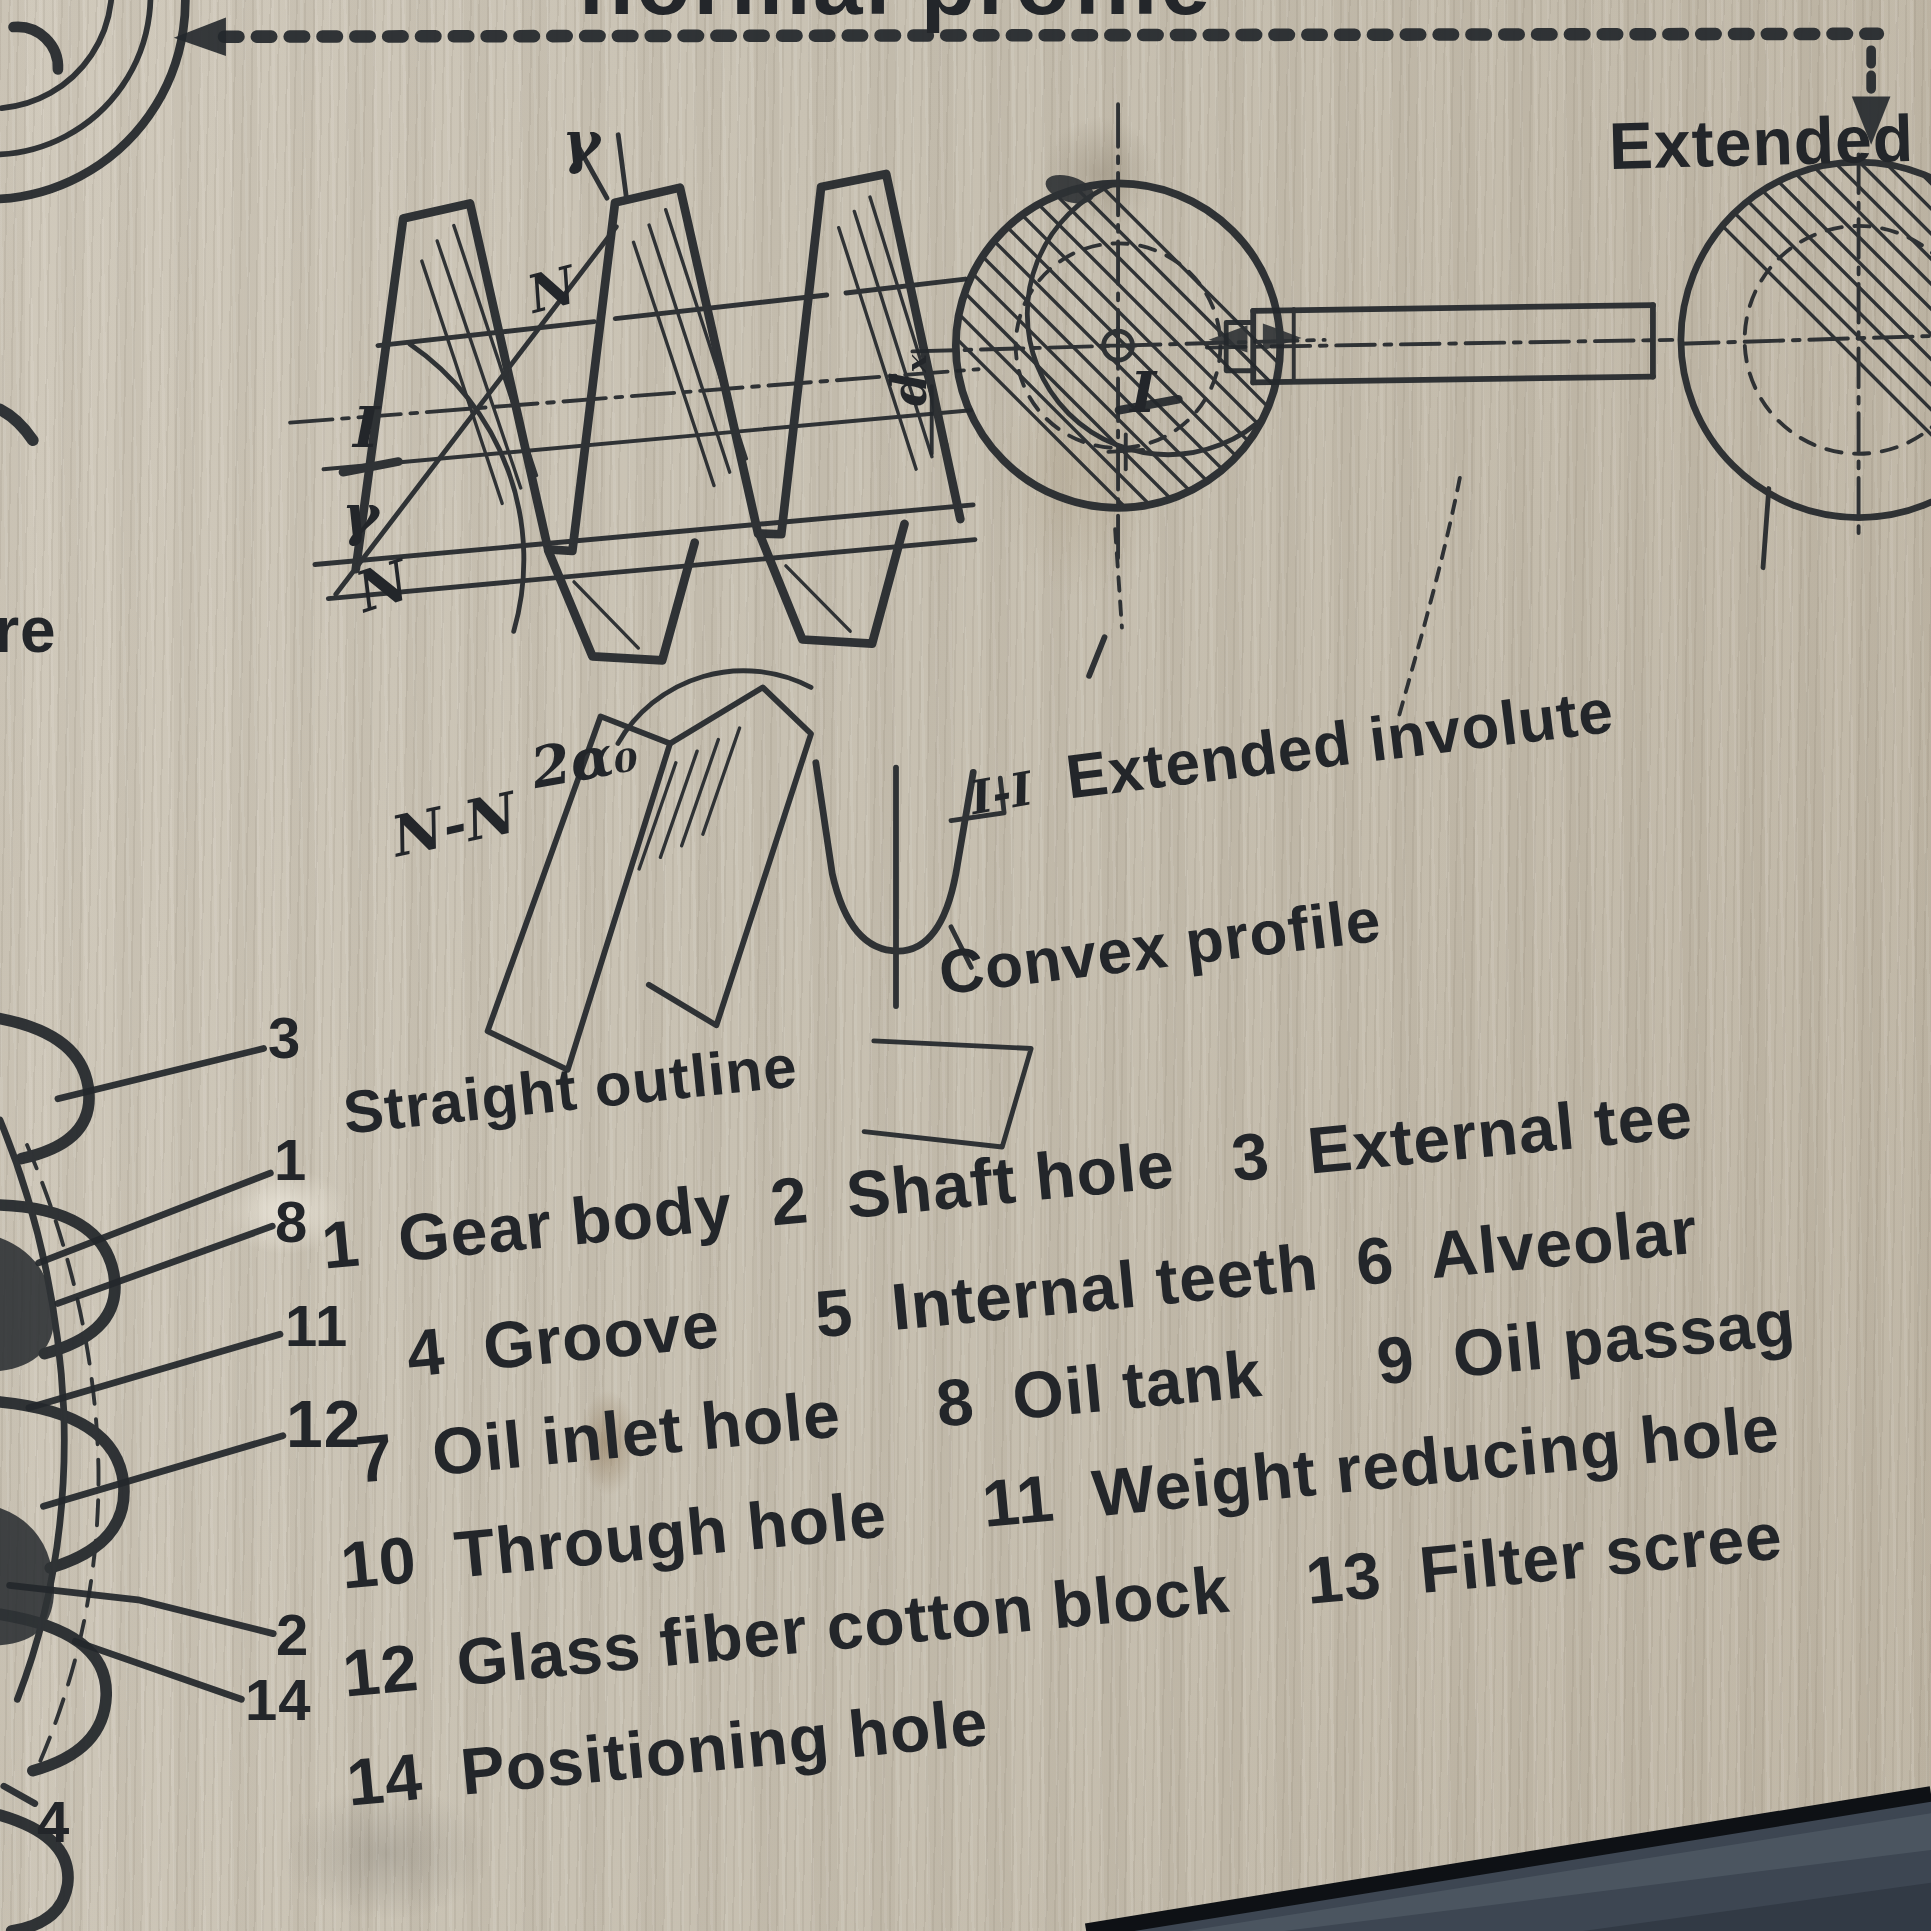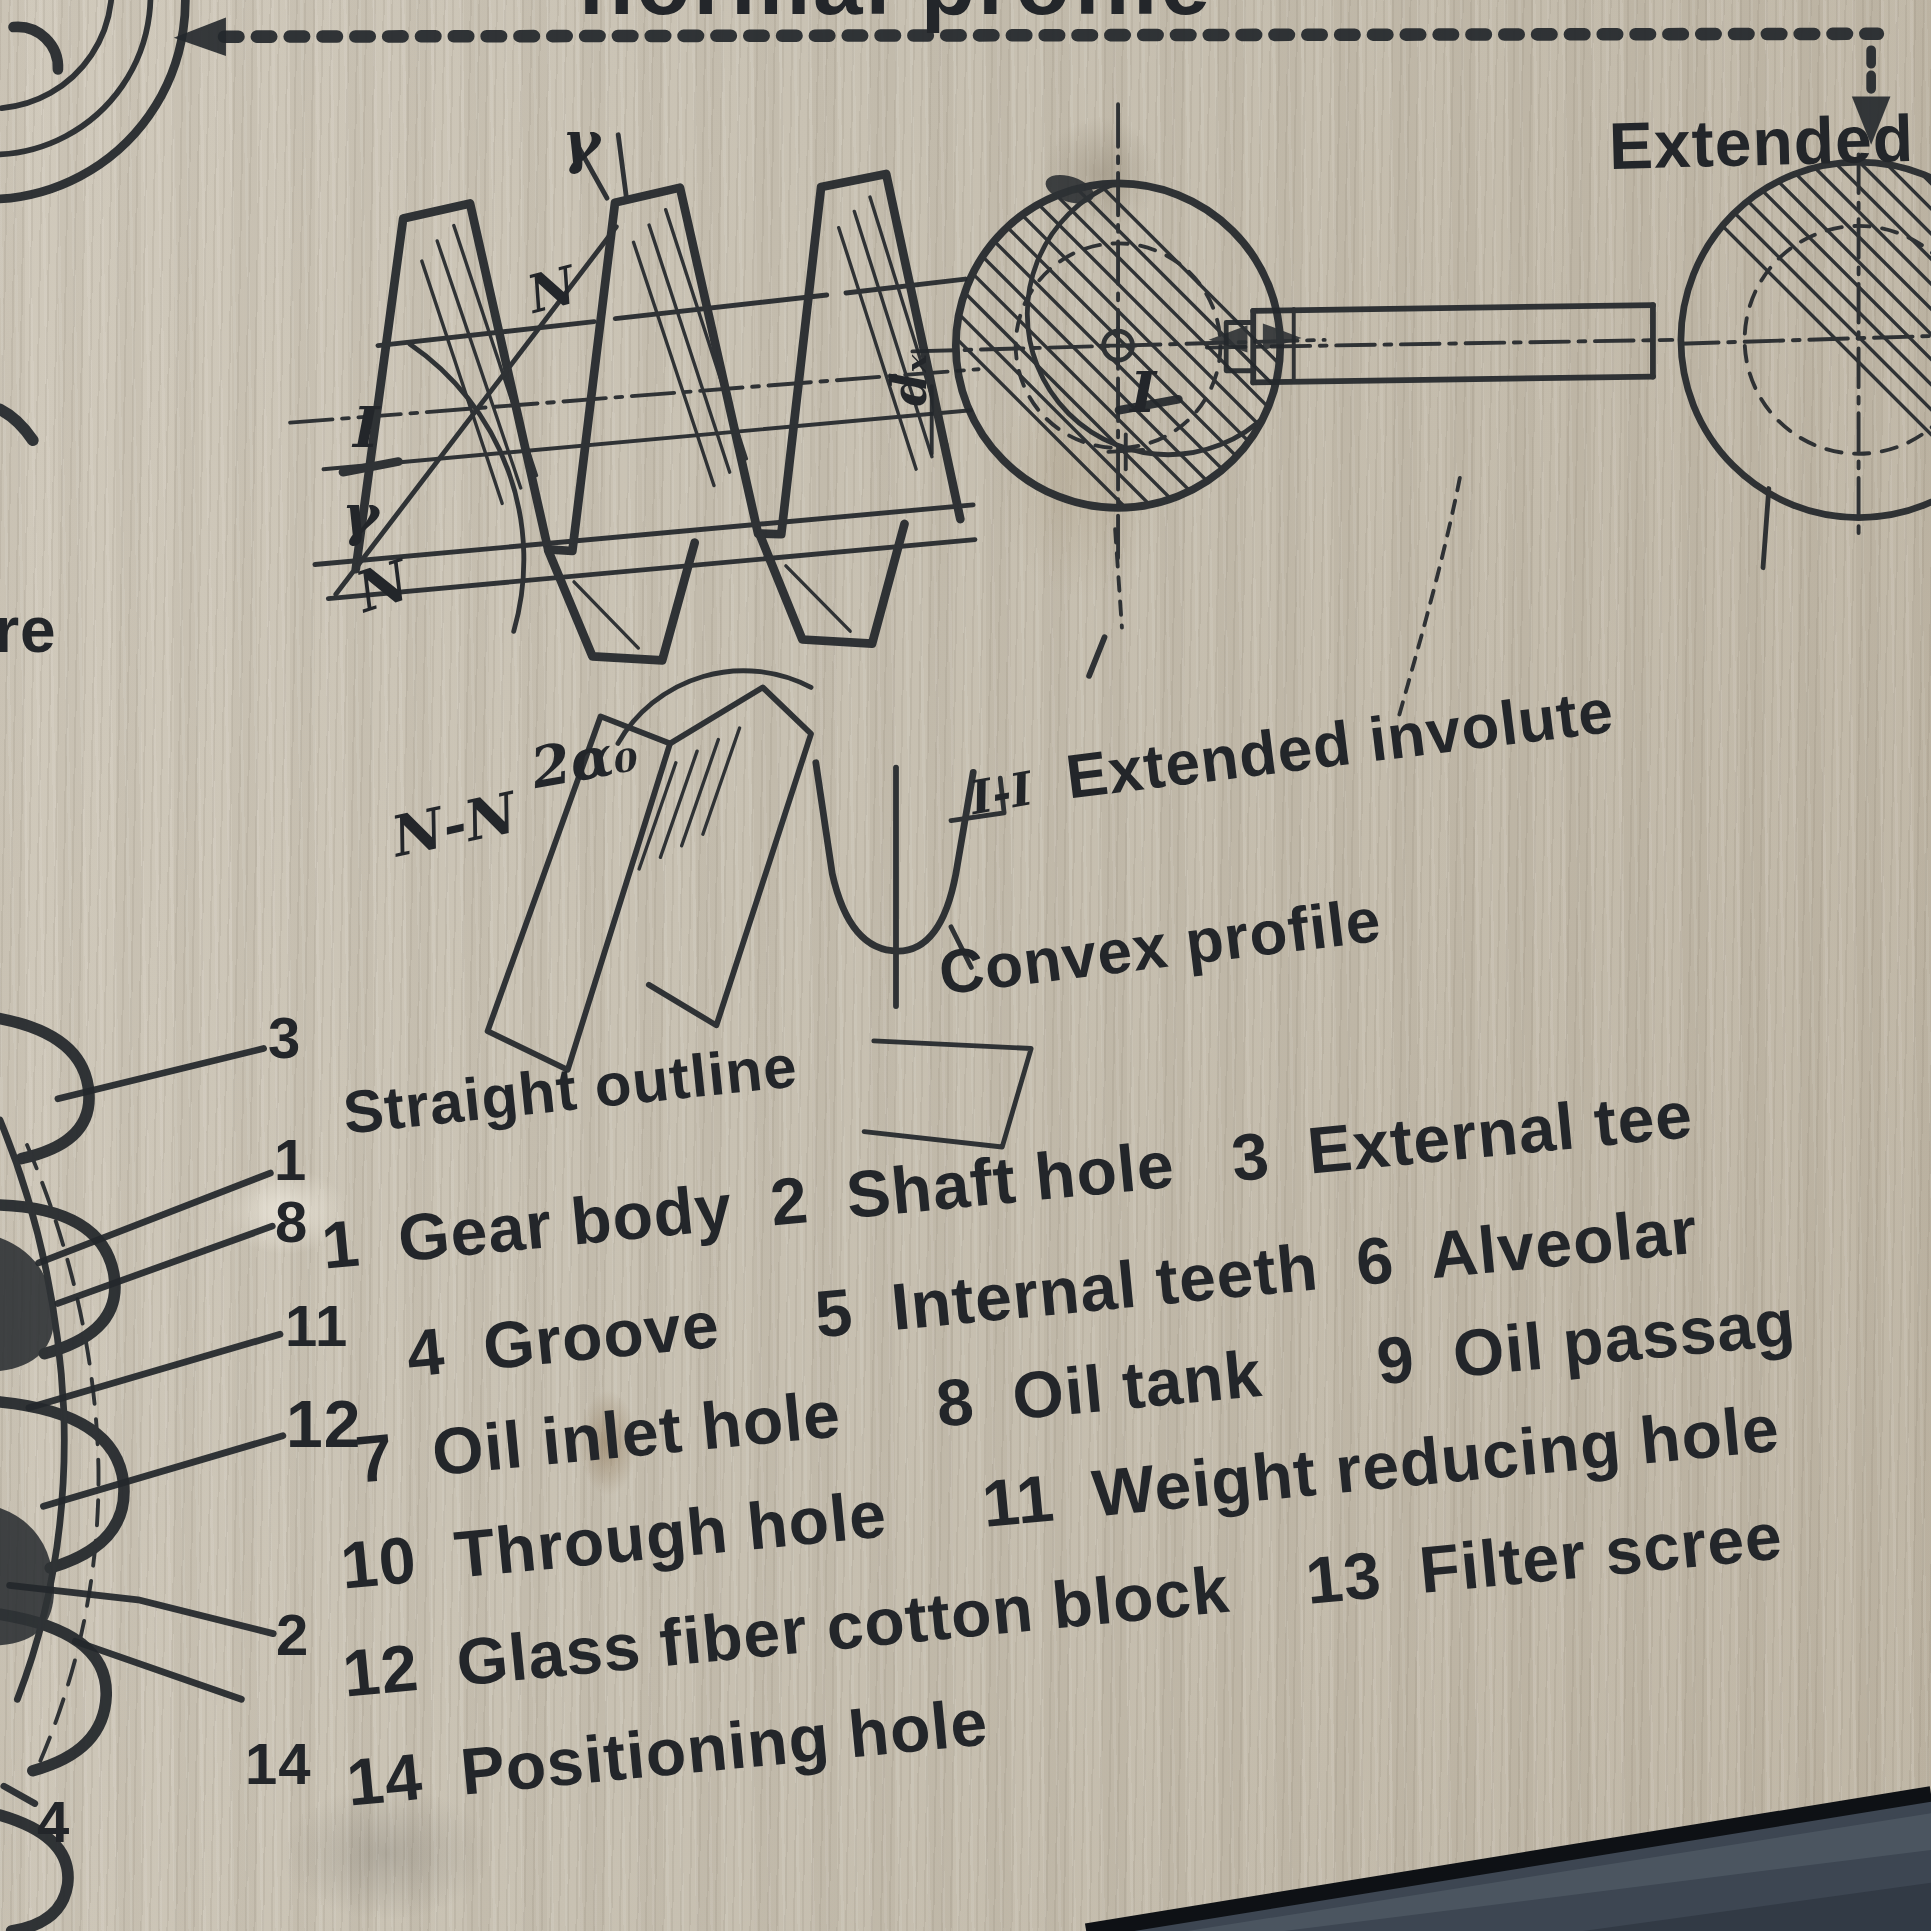--- a/index.html
+++ b/index.html
@@ -229,21 +229,21 @@
   <div class="label print" style="left:1062px;top:742px;font-size:62px;transform:rotate(-7deg);">Extended involute</div>
   <div class="label print" style="left:935px;top:938px;font-size:62px;transform:rotate(-7deg);">Convex profile</div>
   <div class="label print" style="left:340px;top:1079px;font-size:60px;transform:rotate(-6deg);">Straight outline</div>
 
   <div class="label print" style="left:268px;top:1004px;font-size:58px;">3</div>
   <div class="label print" style="left:274px;top:1126px;font-size:58px;">1</div>
   <div class="label print" style="left:275px;top:1188px;font-size:58px;">8</div>
   <div class="label print" style="left:285px;top:1292px;font-size:58px;">11</div>
   <div class="label print" style="left:286px;top:1386px;font-size:66px;">12</div>
   <div class="label print" style="left:276px;top:1601px;font-size:58px;">2</div>
-  <div class="label print" style="left:245px;top:1730px;font-size:58px;">14</div>
+  <div class="label print" style="left:245px;top:1666px;font-size:58px;">14</div>
   <div class="label print" style="left:37px;top:1788px;font-size:58px;">4</div>
 
   <div class="rows">
     <div class="label print" style="left:319px;top:1213px;font-size:66px;transform:rotate(-5.5deg);">1  Gear body  2  Shaft hole   3  External tee</div>
     <div class="label print" style="left:404px;top:1321px;font-size:66px;transform:rotate(-5.5deg);">4  Groove     5  Internal teeth  6  Alveolar</div>
     <div class="label print" style="left:353px;top:1427px;font-size:66px;transform:rotate(-5.5deg);">7  Oil inlet hole     8  Oil tank      9  Oil passag</div>
     <div class="label print" style="left:338px;top:1533px;font-size:66px;transform:rotate(-5.5deg);">10  Through hole     11  Weight reducing hole</div>
     <div class="label print" style="left:340px;top:1641px;font-size:66px;transform:rotate(-5.5deg);">12  Glass fiber cotton block    13  Filter scree</div>
     <div class="label print" style="left:344px;top:1750px;font-size:66px;transform:rotate(-5.5deg);">14  Positioning hole</div>
   </div>

